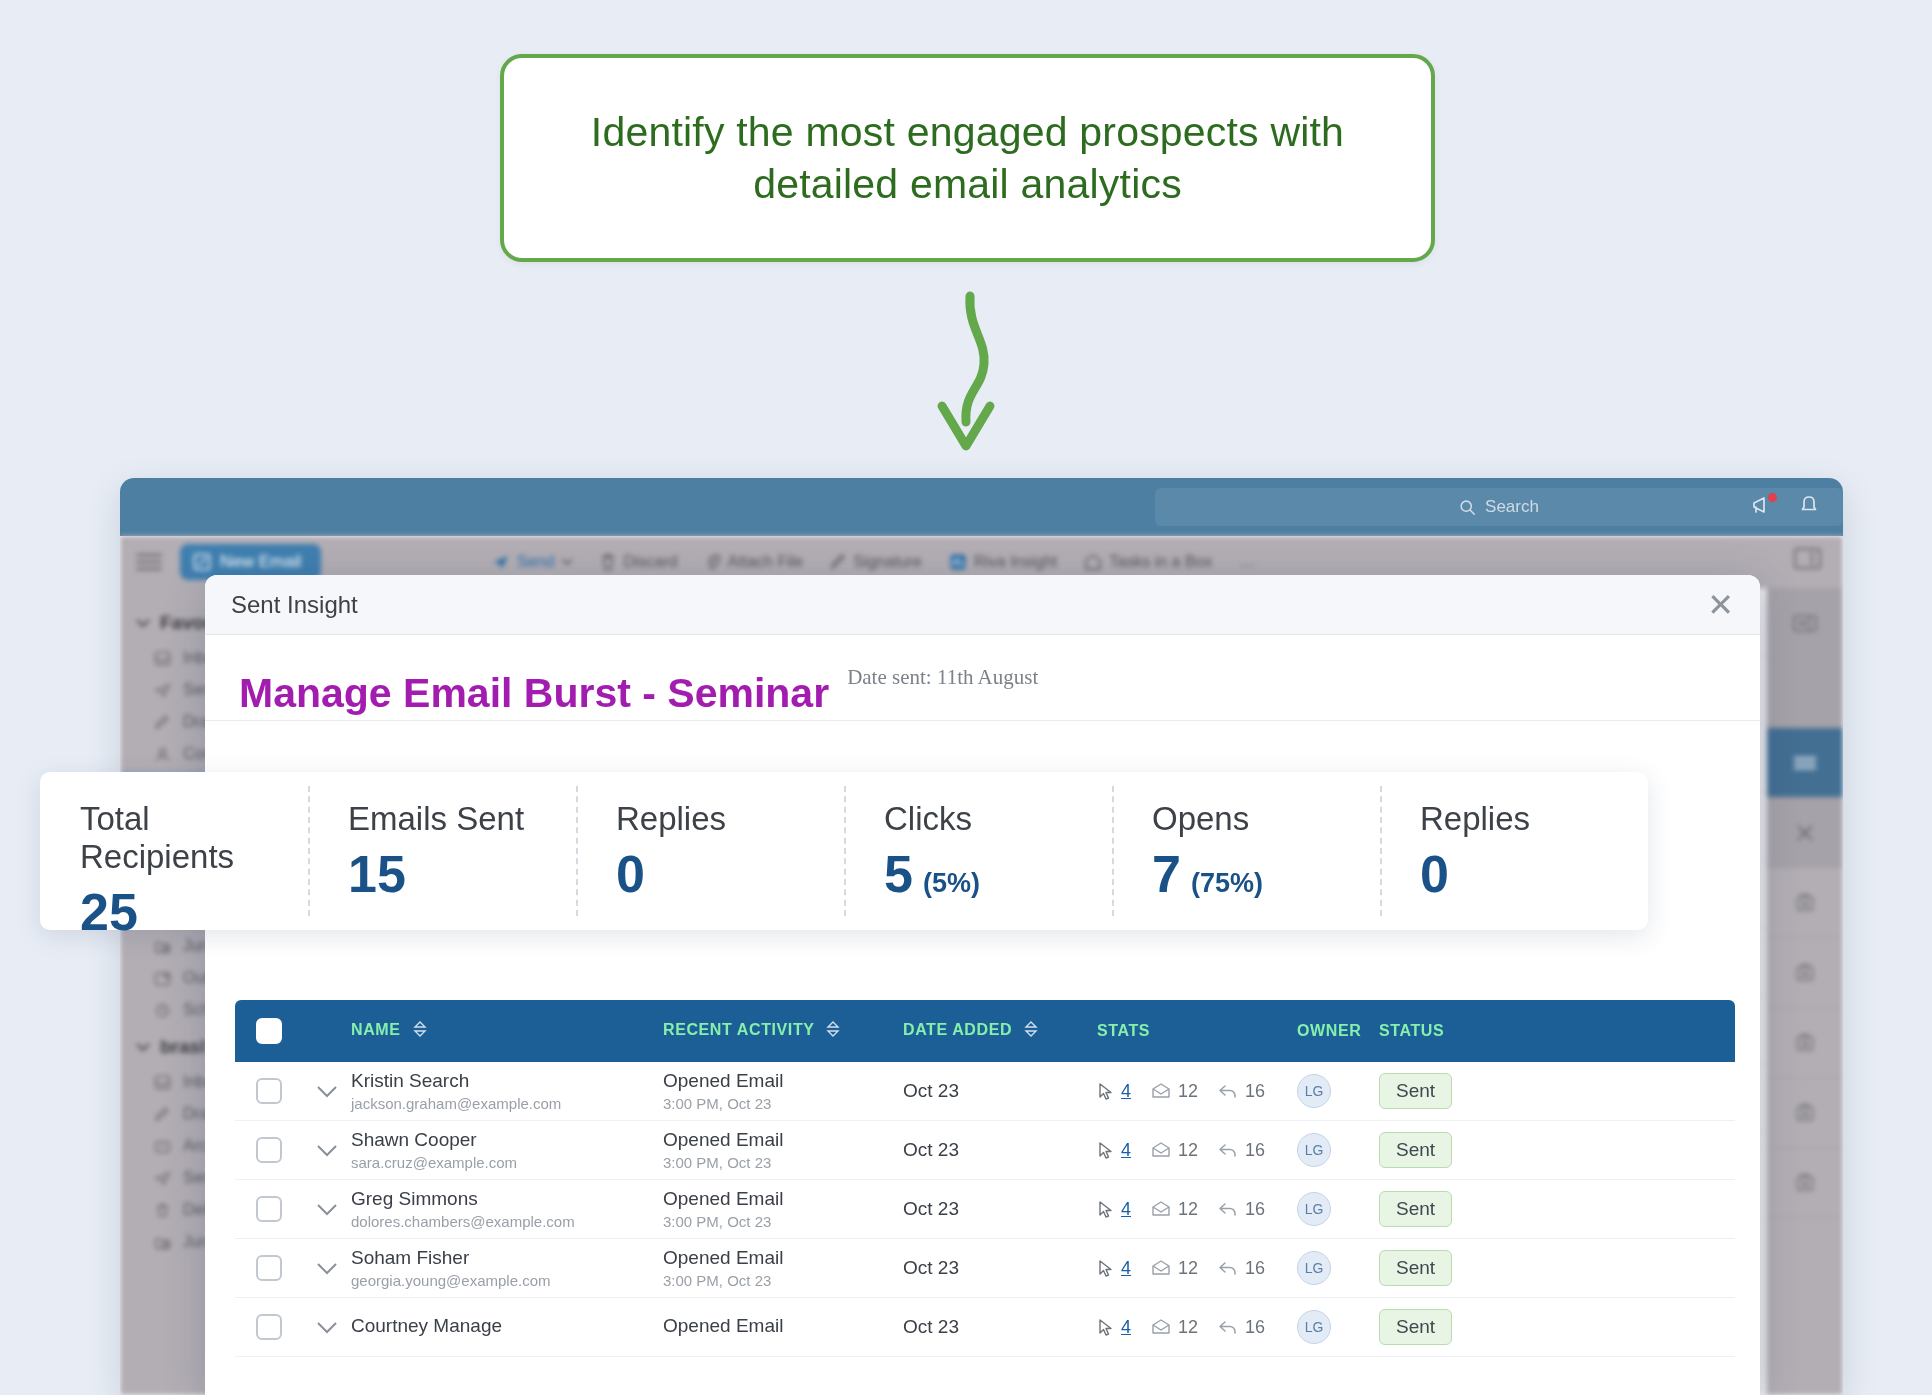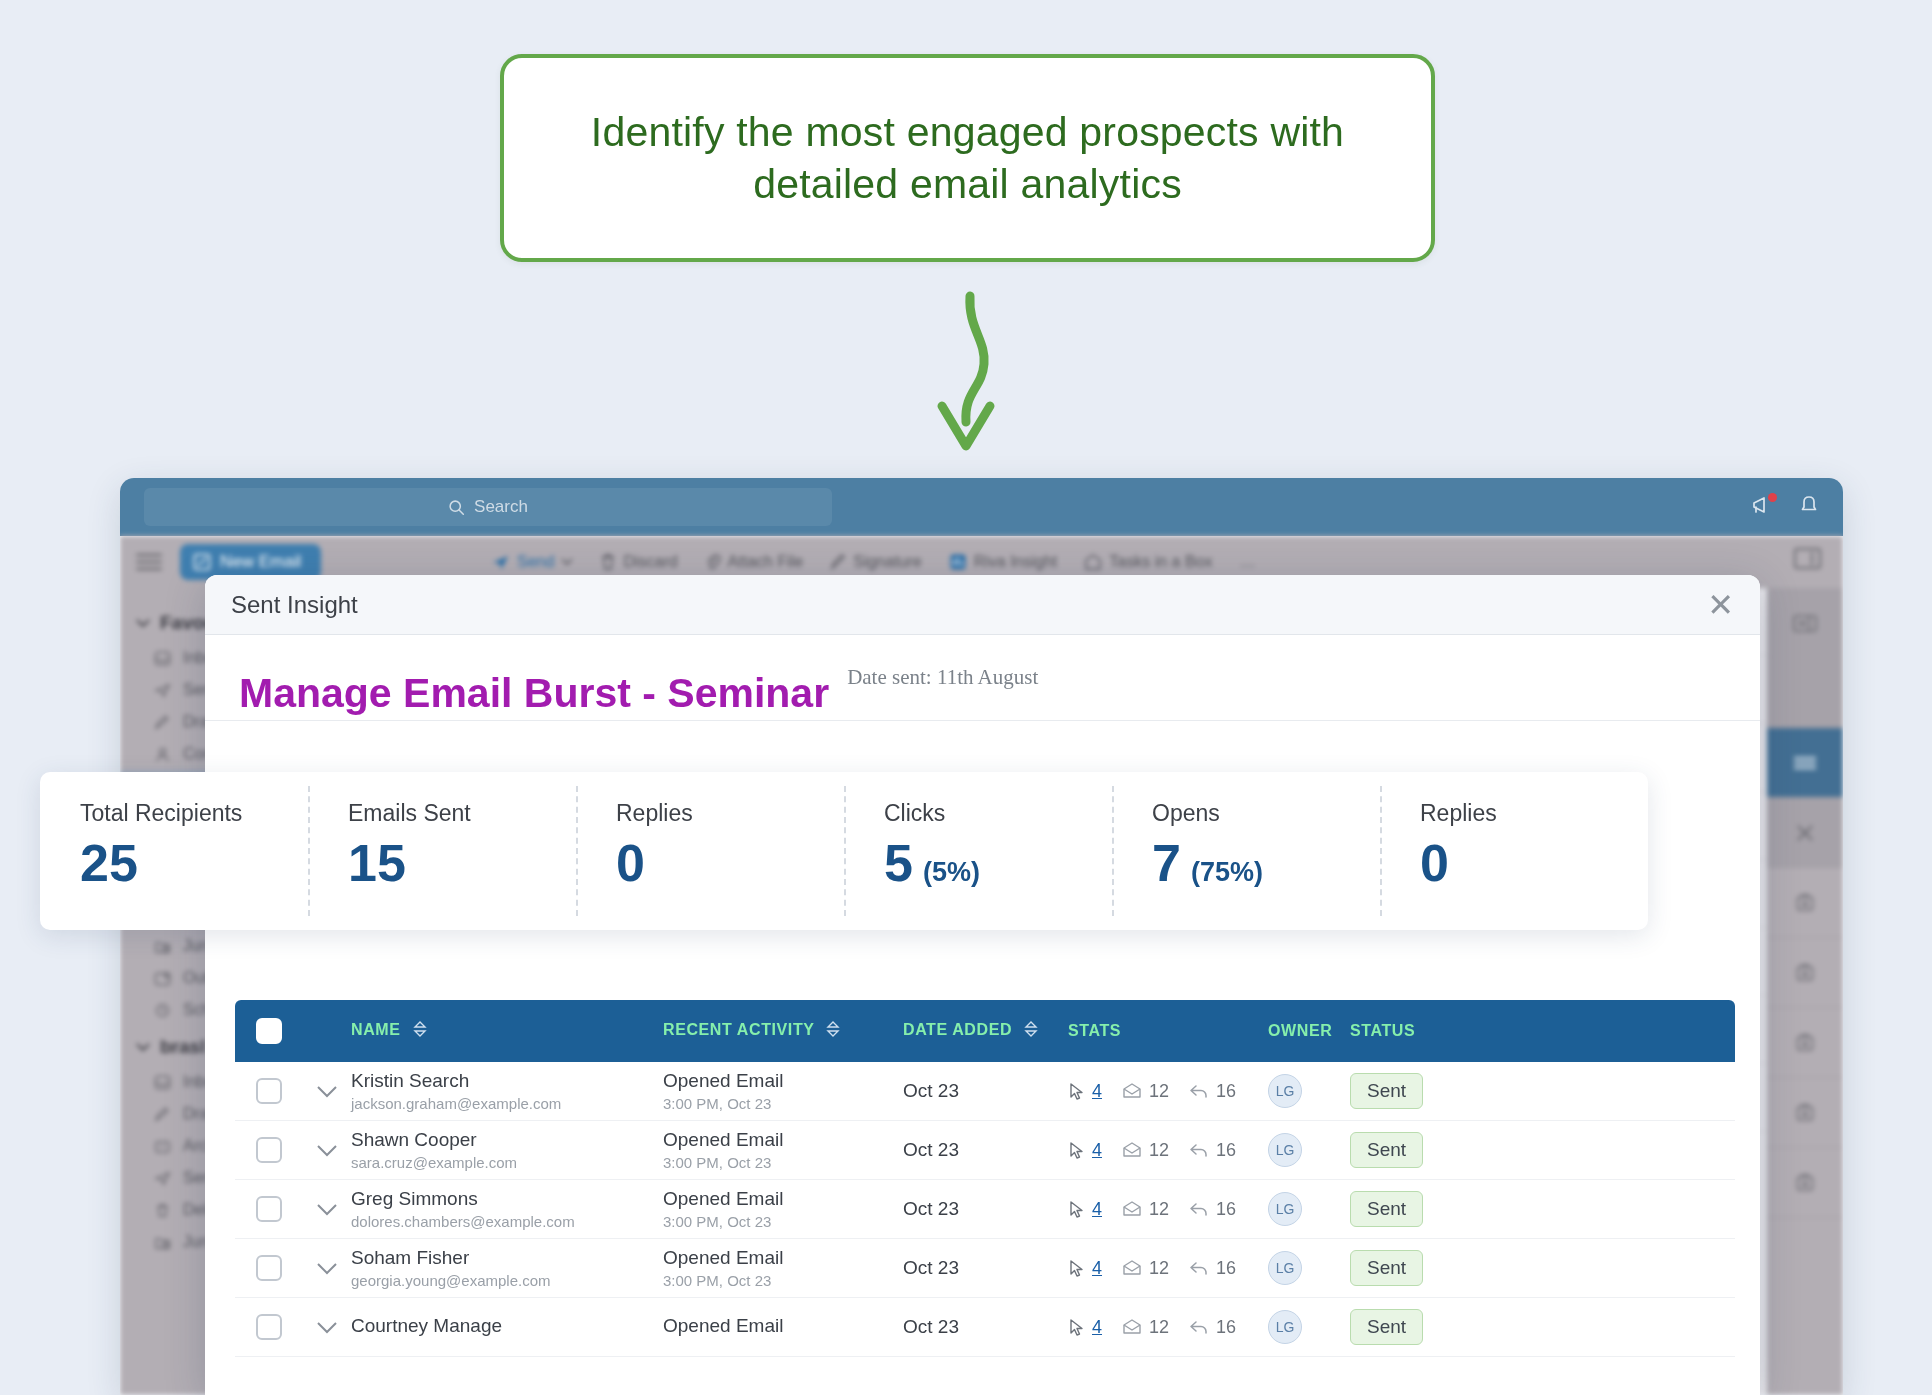--- a/index.html
+++ b/index.html
@@ -39,21 +39,21 @@
   .app-window {
     position: absolute; left: 120px; top: 478px;
     width: 1723px; height: 917px;
     border-radius: 14px 14px 0 0;
     overflow: hidden;
     box-shadow: 0 10px 34px rgba(40,60,90,.16);
     background: #ffffff;
   }
   .app-topbar {
     position: relative; height: 58px; background: #4d7fa3;
-    display: flex; align-items: center; justify-content: flex-start; padding-left: 24px;
+    display: flex; align-items: center; justify-content: flex-end; padding-left: 24px;
   }
   .search-pill {
     width: 688px; height: 38px; border-radius: 6px;
     background: rgba(255,255,255,.08);
     display: flex; align-items: center; justify-content: center;
     gap: 9px;
   }
   .search-pill .lbl { color: #cfdce6; font-size: 17px; }
   .topbar-right {
     position: absolute; right: 24px; top: 0; height: 58px;
@@ -154,21 +154,21 @@
     display: flex;
     z-index: 30;
   }
   .stat-cell {
     flex: 1; padding: 28px 0 0 40px; position: relative;
   }
   .stat-cell + .stat-cell:before {
     content: ""; position: absolute; left: 0; top: 14px; bottom: 14px;
     border-left: 2px dashed #d5dae1;
   }
-  .stat-label { font-size: 23px; color: #3d4148; margin-bottom: 10px; }
+  .stat-label { font-size: 33px; color: #3d4148; margin-bottom: 10px; }
   .stat-value-row { display: flex; align-items: baseline; gap: 10px; }
   .stat-value { font-size: 52px; font-weight: bold; color: #1a5288; line-height: 1; }
   .stat-pct { font-size: 27px; font-weight: bold; color: #1a5288; }
 
   
   .table-wrap {
     position: absolute; left: 235px; top: 1000px;
     width: 1500px; height: 395px;
     z-index: 20;
   }
@@ -180,21 +180,21 @@
   .tbl-body { background: #ffffff; }
   .tr {
     display: flex; align-items: center; height: 59px;
     border-bottom: 1px solid #eef0f3;
   }
   .c-check { width: 68px; display:flex; align-items:center; justify-content:center; }
   .c-caret { width: 48px; display:flex; align-items:center; justify-content:center; color:#8a9099; }
   .c-name { width: 312px; }
   .c-activity { width: 240px; }
   .c-date { width: 165px; }
-  .c-stats { width: 200px; display:flex; align-items:flex-end; gap:20px; }
+  .c-stats { width: 200px; display:flex; align-items:flex-end; gap:20px;margin-left:29px; }
   .c-owner { width: 82px; display:flex; align-items:center; }
   .c-status { width: 120px; }
 
   .cb {
     width: 26px; height: 26px; border: 2px solid #c2c8d0;
     border-radius: 6px; background: #fff; cursor: pointer;
   }
   .cb.white { border-color: #ffffff; background: #ffffff; }
 
   .nm { font-size: 19px; color: #3b4048; line-height: 1.15; }

